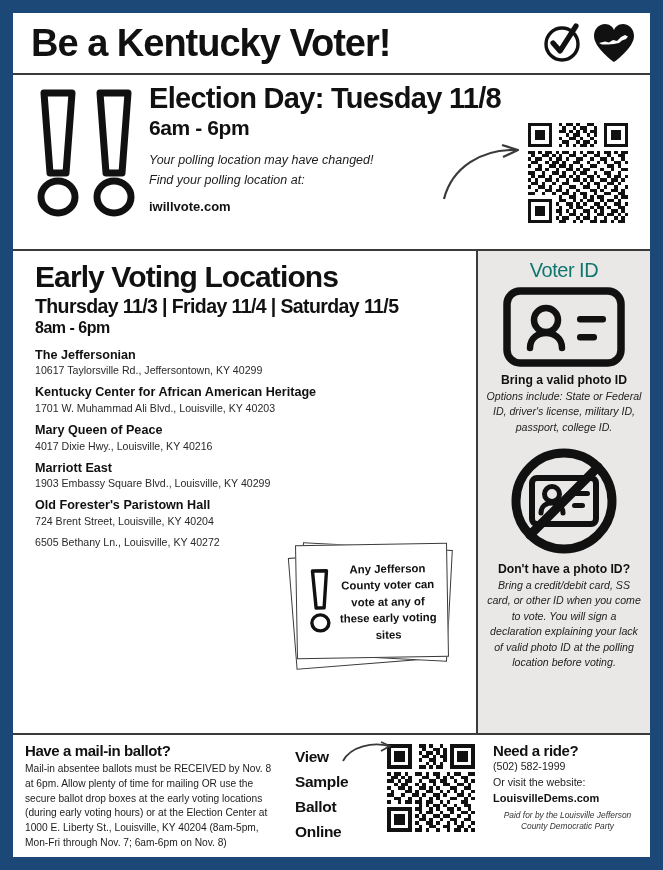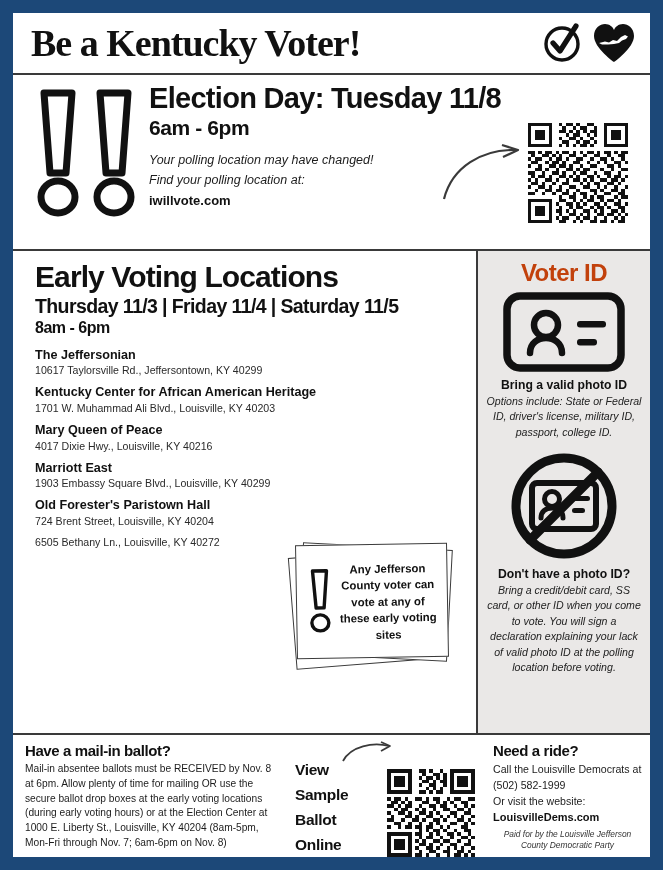--- a/index.html
+++ b/index.html
@@ -17,41 +17,40 @@
     display:flex;flex-direction:column;
   }
 
   
   .header{
     height:62px;flex:0 0 62px;
     display:flex;align-items:center;
     padding:0 14px 0 18px;
     border-bottom:2px solid #3a3a3a;
     box-sizing:border-box;
-    font-family:Liberation Serif, serif;
   }
   .header-title{
     font-size:38px;font-weight:bold;letter-spacing:-1px;
     color:#111;white-space:nowrap;
   }
   .header-icons{margin-left:auto;display:flex;align-items:center;gap:8px;}
 
   
   .elecday{
     flex:0 0 176px;
     display:flex;padding:8px 14px 6px 22px;
     border-bottom:2px solid #3a3a3a;
     box-sizing:border-box;position:relative;
   }
   .bangs{flex:0 0 104px;display:flex;gap:10px;padding-top:6px;}
   .elec-text{flex:1;padding-left:10px;}
   .elec-title{font-size:29px;font-weight:bold;letter-spacing:-0.7px;color:#111;line-height:1.05;}
   .elec-hours{font-size:21px;font-weight:bold;color:#111;margin-top:3px;letter-spacing:-0.4px;}
   .elec-note{font-size:12.5px;color:#1c1c1c;margin-top:11px;line-height:1.5;font-style:italic;}
-  .elec-url{font-size:13px;font-weight:bold;color:#111;margin-top:3px;}
+  .elec-url{font-size:13px;font-weight:bold;color:#111;margin-top:9px;}
   .qr-big{position:absolute;right:22px;top:48px;width:100px;height:100px;}
   .arrow-big{position:absolute;right:128px;top:68px;width:80px;height:58px;}
 
   
   .middle{flex:1 1 auto;display:flex;min-height:0;border-bottom:2px solid #3a3a3a;}
   .early{
     flex:1 1 auto;padding:10px 10px 4px 22px;position:relative;
     border-right:2px solid #3a3a3a;box-sizing:border-box;
   }
   .early-title{font-size:30px;font-weight:bold;letter-spacing:-0.9px;color:#111;line-height:1.05;}
@@ -71,31 +70,31 @@
   .nc-inner{position:absolute;left:8px;top:8px;width:136px;height:98px;display:flex;align-items:center;}
   .nc-bang{flex:0 0 26px;padding-left:4px;}
   .nc-text{flex:1;font-size:11.4px;font-weight:bold;color:#111;text-align:center;line-height:1.45;}
 
   
   .voterid{
     flex:0 0 172px;background:#eae8e7;
     padding:8px 7px 6px 7px;box-sizing:border-box;
     display:flex;flex-direction:column;align-items:center;
   }
-  .vid-title{font-size:24px;font-weight:bold;color:#c2410c;letter-spacing:-0.5px;}
+  .vid-title{font-size:20px;font-weight:normal;color:#0f766e;letter-spacing:-0.5px;}
   .vid-h{font-size:12.2px;font-weight:bold;color:#111;text-align:center;margin-top:5px;}
   .vid-p{font-size:10.6px;font-style:italic;color:#222;text-align:center;line-height:1.45;margin-top:2px;}
   .vid-gap{height:10px;}
 
   
   .bottom{flex:0 0 122px;display:flex;box-sizing:border-box;}
   .mailin{flex:0 0 276px;padding:7px 10px 4px 12px;box-sizing:border-box;}
   .bot-title{font-size:15px;font-weight:bold;color:#111;letter-spacing:-0.4px;}
   .mail-p{font-size:10.2px;color:#1c1c1c;line-height:1.45;margin-top:3px;}
-  .sample{flex:0 0 196px;display:flex;align-items:flex-end;padding:9px 4px 0 6px;box-sizing:border-box;position:relative;}
+  .sample{flex:0 0 196px;display:flex;align-items:flex-start;padding:9px 4px 0 6px;box-sizing:border-box;position:relative;}
   .sample-words{font-size:15.5px;font-weight:bold;color:#111;line-height:1.62;letter-spacing:-0.3px;}
   .qr-small{width:88px;height:88px;margin-left:auto;margin-right:6px;}
   .arrow-small{position:absolute;left:52px;top:6px;width:52px;height:24px;}
   .ride{flex:1 1 auto;padding:7px 8px 4px 8px;box-sizing:border-box;}
   .ride-p{font-size:10.6px;color:#1c1c1c;line-height:1.5;margin-top:3px;}
   .ride-url{font-size:11px;font-weight:bold;color:#111;margin-top:1px;}
   .paid{font-size:8.4px;font-style:italic;color:#333;text-align:center;margin-top:6px;line-height:1.35;}
 </style>
 </head>
 <body>
@@ -622,21 +621,20 @@
             <rect x="17" y="24" width="1" height="1"></rect>
             <rect x="19" y="24" width="2" height="1"></rect>
             <rect x="22" y="24" width="1" height="1"></rect>
             <rect x="24" y="24" width="1" height="1"></rect>
         </g>
       </svg>
     </div>
 
     <div class="ride">
       <div class="bot-title">Need a ride?</div>
-      <div class="ride-p">Call the Louisville Democrats at</div>
       <div class="ride-p" style="margin-top:0">(502) 582-1999</div>
       <div class="ride-p" style="margin-top:0">Or visit the website:</div>
       <div class="ride-url">LouisvilleDems.com</div>
       <div class="paid">Paid for by the Louisville Jefferson County Democratic Party</div>
     </div>
   </div>
 
 </div>
 
 </body></html>

